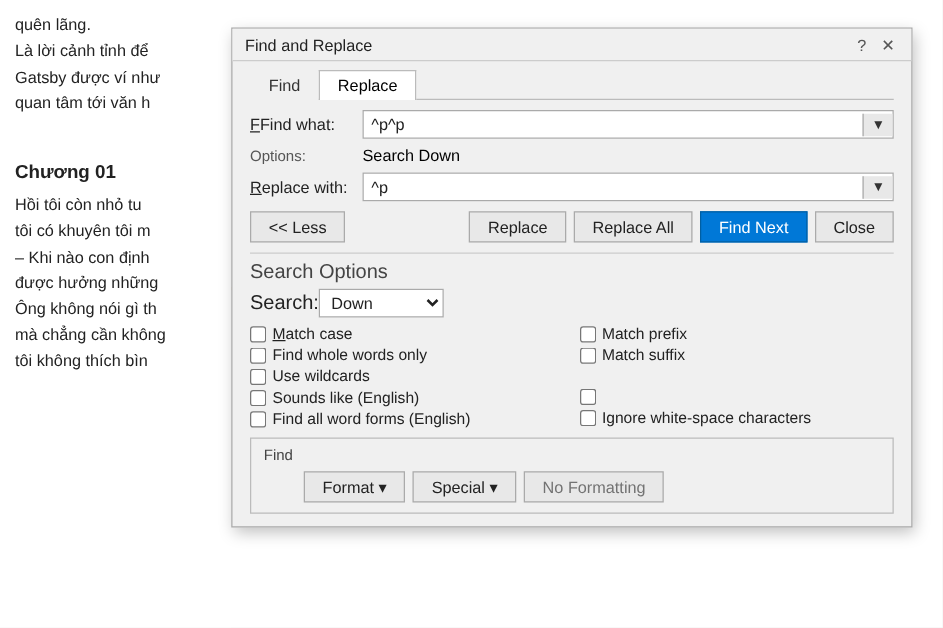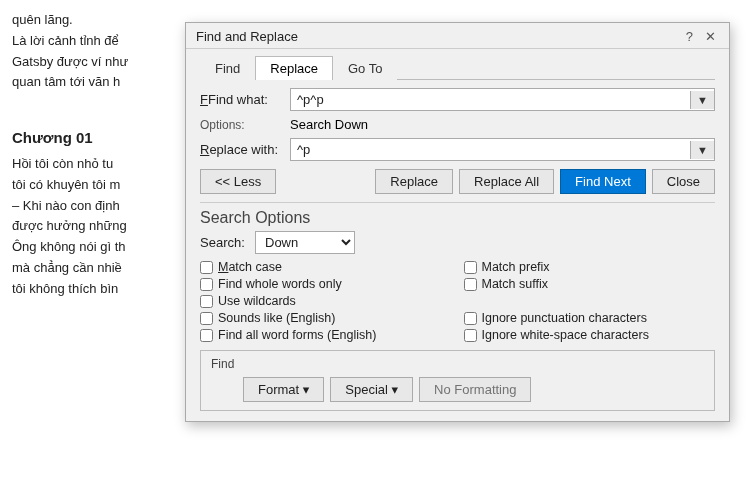--- a/index.html
+++ b/index.html
@@ -214,23 +214,24 @@
     }
 
     
     .search-row {
       display: flex;
       align-items: center;
       margin-bottom: 6px;
     }
     .search-label {
       width: 55px;
-      font-size: 13px;
+      font-size: 16px;
       color: #222;
       flex-shrink: 0;
+      text-align: right;
     }
     .search-dropdown {
       background: #fff;
       border: 1px solid #aaa;
       padding: 2px 5px;
       font-size: 13px;
       cursor: pointer;
       color: #222;
       min-width: 100px;
     }
@@ -272,21 +273,21 @@
   <span>Là lời cảnh tỉnh để</span><br>
   <span>Gatsby được ví như</span><br>
   <span>quan tâm tới văn h</span><br>
   <br>
   <div class="chapter">Chương 01</div>
   <span>Hồi tôi còn nhỏ tu</span><br>
   <span>tôi có khuyên tôi m</span><br>
   <span>– Khi nào con định</span><br>
   <span>được hưởng những</span><br>
   <span>Ông không nói gì th</span><br>
-  <span>mà chẳng cần nhiề</span><br>
+  <span>mà chẳng cần không</span><br>
   <span>tôi không thích bìn</span><br>
 </div>
 
 <div class="dialog">
 
   <div class="dialog-titlebar">
     <span class="dialog-title">Find and Replace</span>
     <div class="dialog-controls">
       <button class="dialog-ctrl-btn">?</button>
       <button class="dialog-ctrl-btn">✕</button>
@@ -294,23 +295,20 @@
   </div>
 
   <div class="dialog-body">
 
     <div class="tabs">
       <div class="tab">
         <span>Find</span>
       </div>
       <div class="tab active">
         <span>Replace</span>
-      </div>
-      <div class="tab">
-        <span>Go To</span>
       </div>
     </div>
 
     <div class="form-row">
       <label class="form-label">
         <span class="underline">F</span><span>Find what:</span>
       </label>
       <div class="text-input-wrap">
         <input class="text-input" type="text" value="^p^p" style="">
         <button class="input-dropdown-btn">▼</button>
@@ -383,21 +381,20 @@
             <input type="checkbox" style="">
             <span>Match prefix</span>
           </label>
           <label class="option-item">
             <input type="checkbox" style="">
             <span>Match suffix</span>
           </label>
           <div style="height:14px"></div>
           <label class="option-item">
             <input type="checkbox" style="">
-            <span>Ignore punctuation characters</span>
           </label>
           <label class="option-item">
             <input type="checkbox" style="">
             <span>Ignore white-space characters</span>
           </label>
         </div>
       </div>
     </div>
 
     <div class="find-section">

